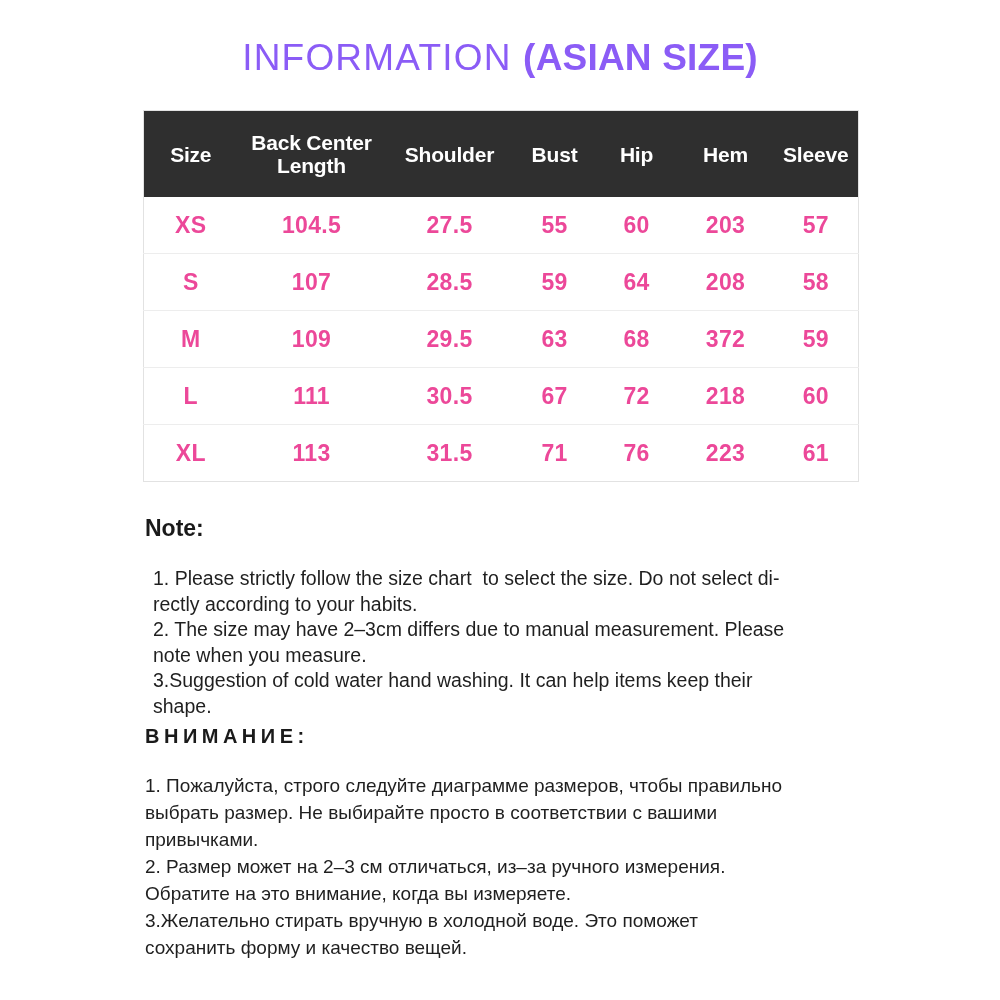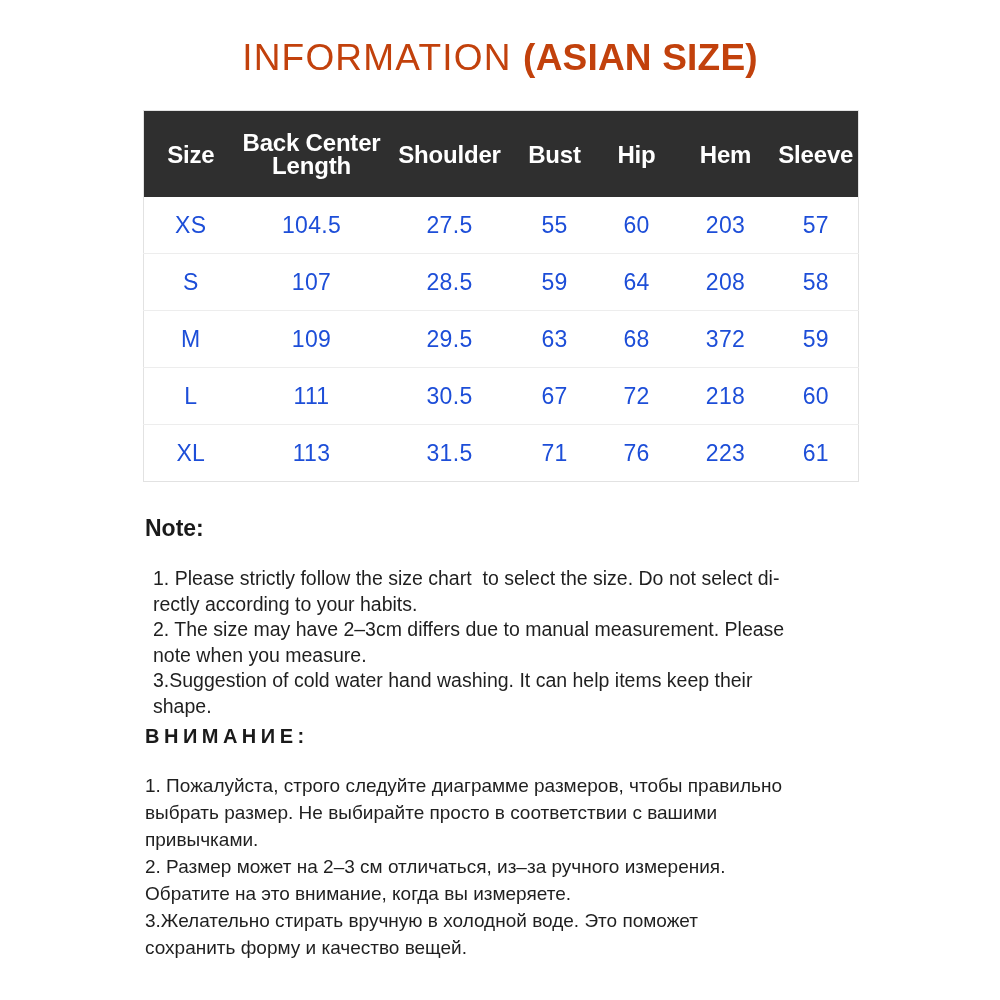--- a/index.html
+++ b/index.html
@@ -27,21 +27,21 @@
   .title {
     position: absolute;
     left: 0;
     top: 36px;
     width: 1000px;
     text-align: center;
     white-space: nowrap;
     font-size: 37px;
     line-height: 44px;
     letter-spacing: 0.5px;
-    color: #c2410c;
+    color: #8b5cf6;
   }
   .title .t-light {
     font-weight: 300;
     letter-spacing: 1.2px;
   }
   .title .t-bold {
     font-weight: 700;
     letter-spacing: 0.2px;
   }
 
@@ -55,37 +55,37 @@
     table-layout: fixed;
     background: #ffffff;
     border: 1px solid #e2e2e2;
   }
   .size-table thead tr {
     background: #2f2f2f;
   }
   .size-table thead th {
     color: #ffffff;
     font-weight: 700;
-    font-size: 24px;
+    font-size: 21px;
     line-height: 23px;
     padding: 0;
     height: 86px;
     text-align: center;
     vertical-align: middle;
     border: none;
     letter-spacing: -0.2px;
   }
   .size-table thead th .hdr-2line {
     display: block;
     line-height: 23px;
   }
   .size-table tbody td {
     font-size: 23px;
-    font-weight: 400;
-    color: #1d4ed8;
+    font-weight: 700;
+    color: #ec4899;
     text-align: center;
     vertical-align: middle;
     height: 56px;
     padding: 0;
     border-top: 1px solid #ededed;
     letter-spacing: 0.3px;
   }
   .size-table tbody tr:first-child td {
     border-top: none;
   }

